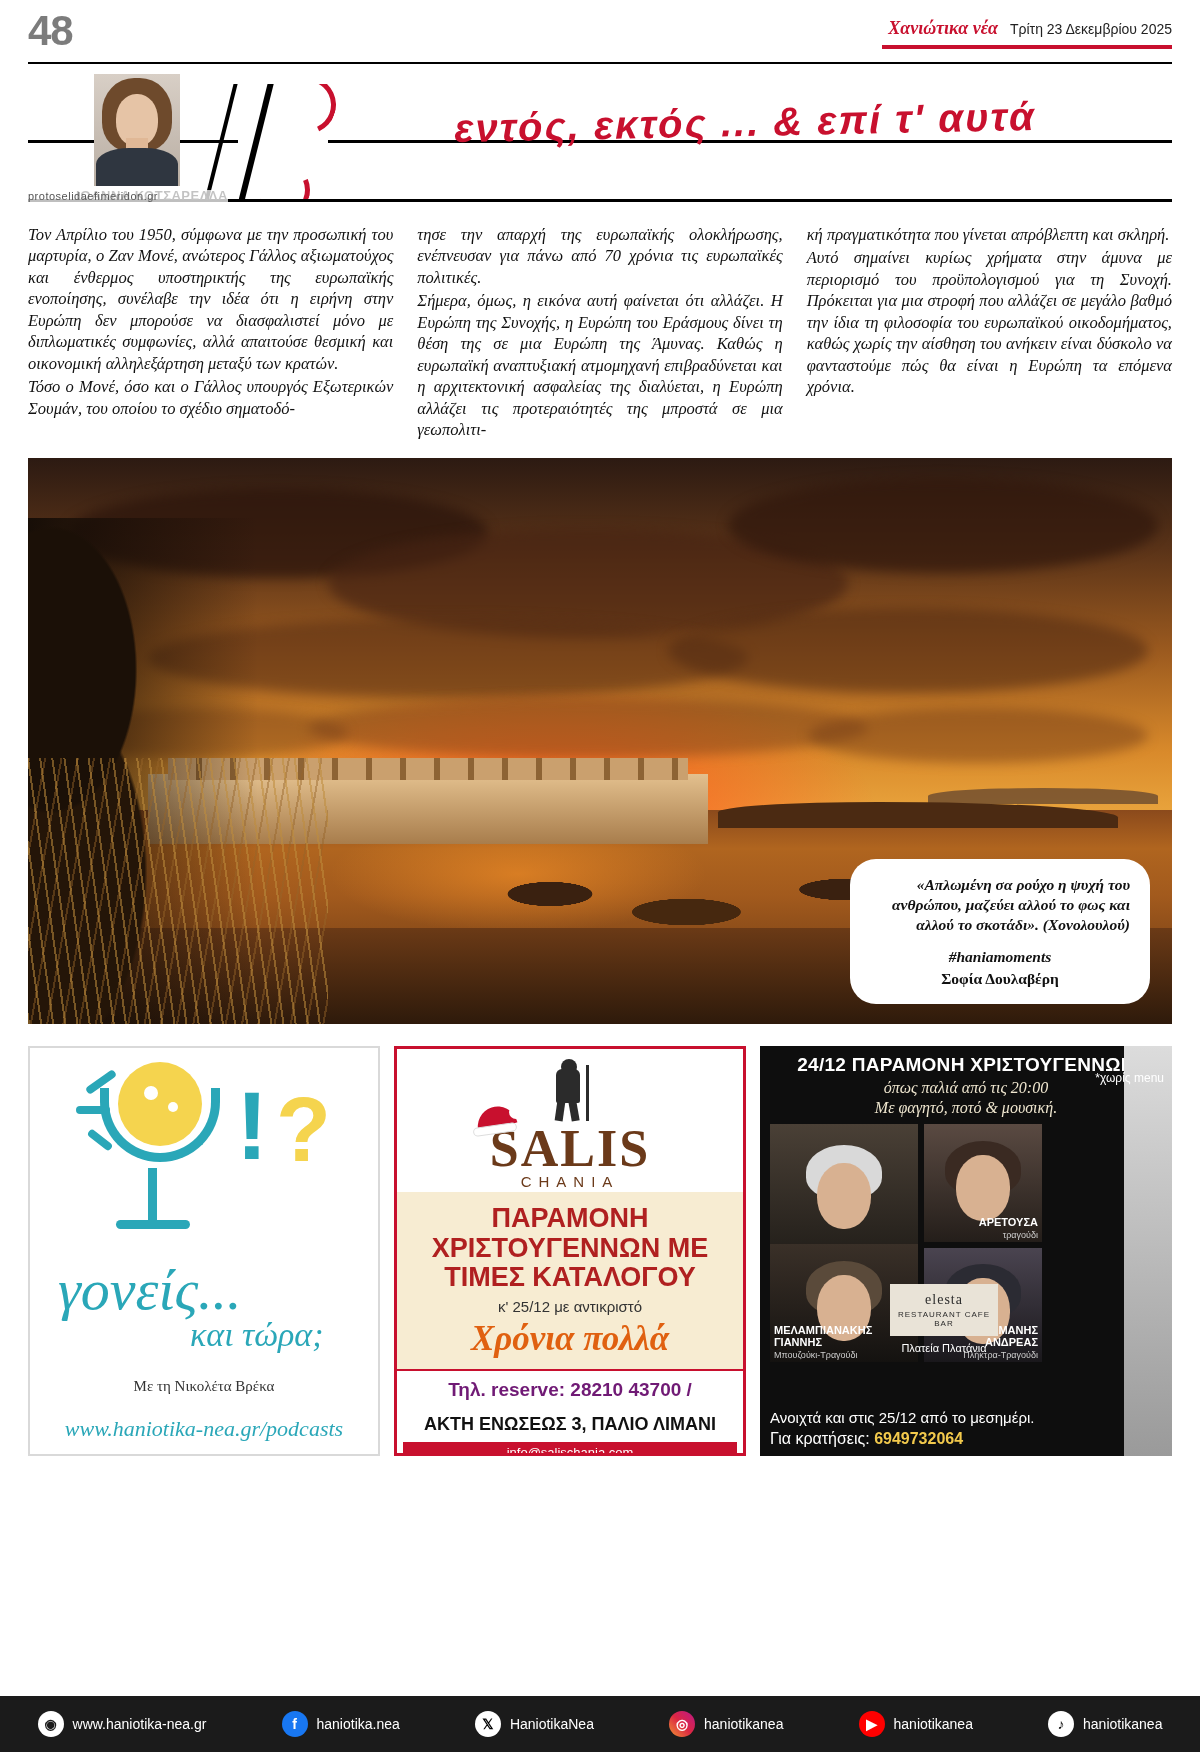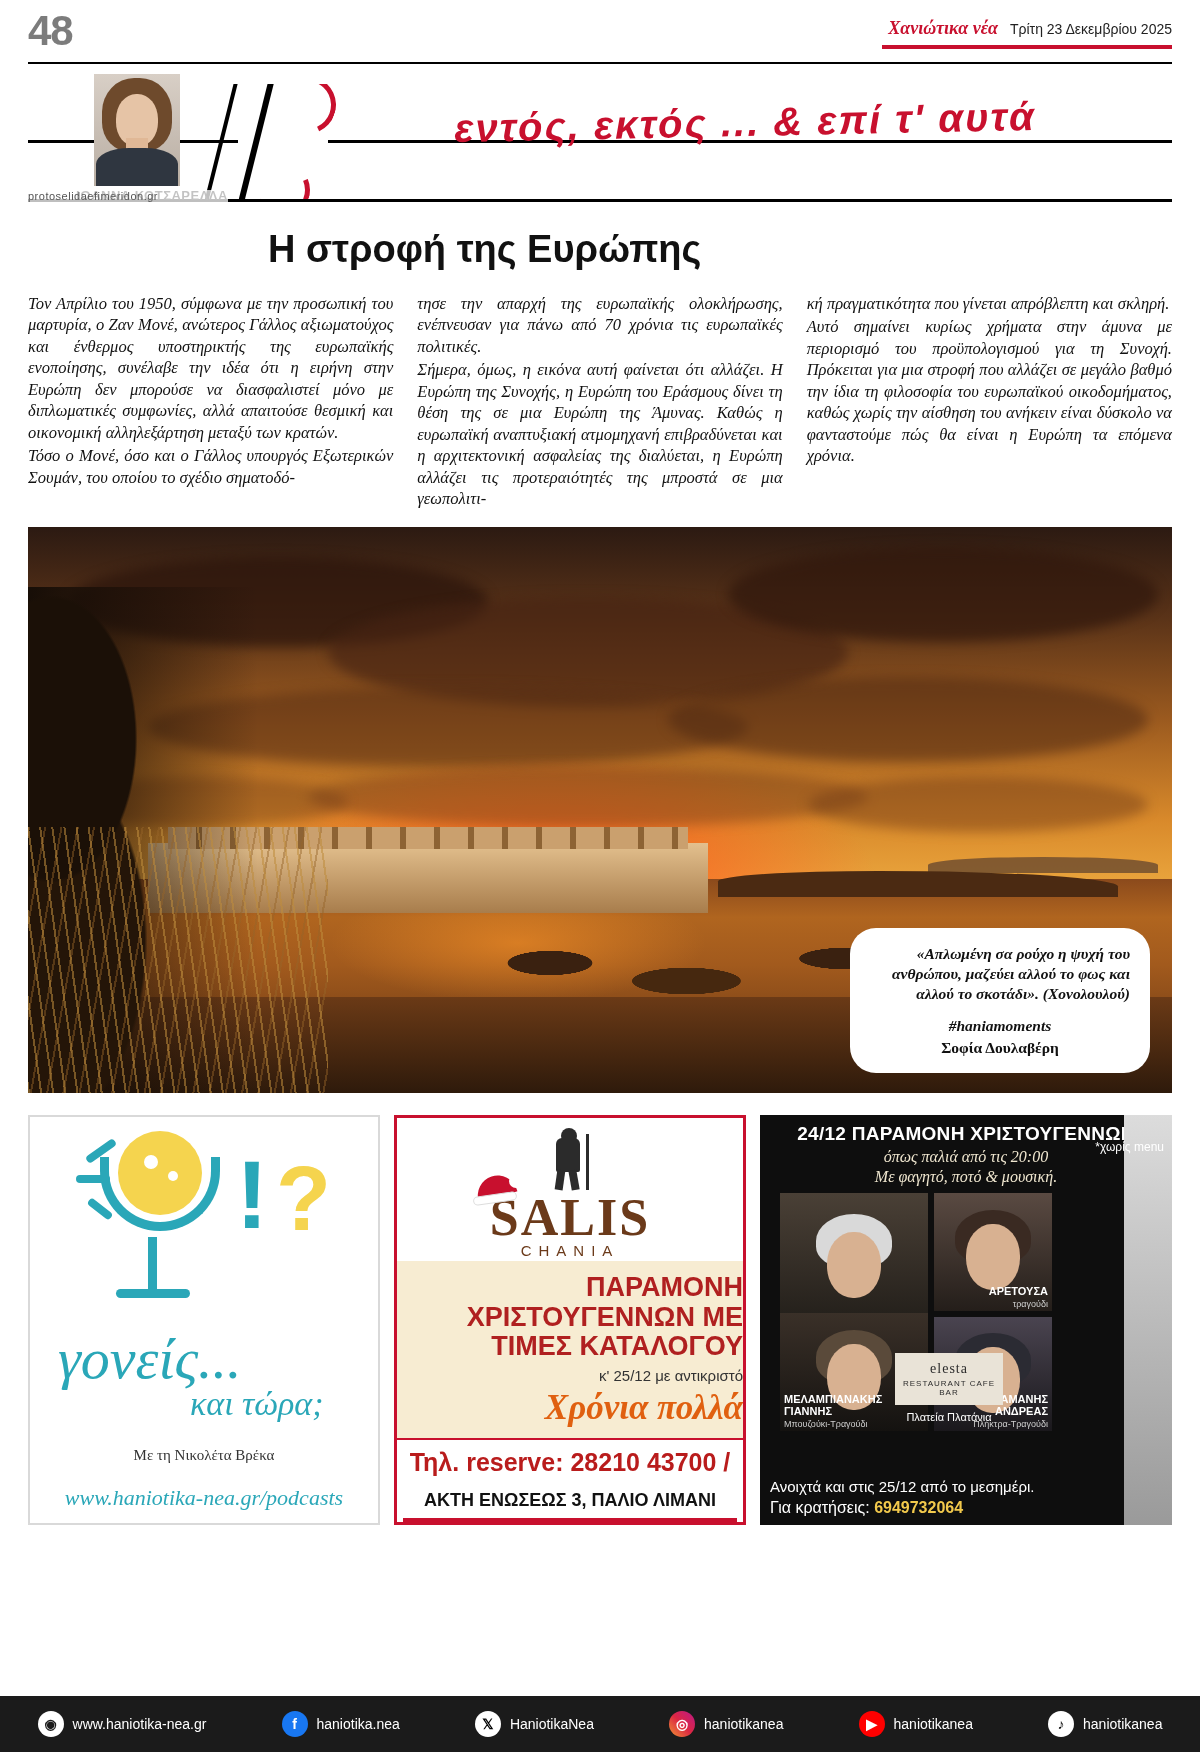--- a/index.html
+++ b/index.html
@@ -219,37 +219,37 @@
   .sk-leg2 { position:absolute; left:30px; top:42px; width:8px; height:20px; background:#2b2b2b; transform:rotate(-10deg);}
   .sk-pole { position:absolute; left:46px; top:6px; width:3px; height:56px; background:#2b2b2b;}
   .ad2-logo { position:absolute; left:0; right:0; top:70px; text-align:center;
     font-family:"Liberation Serif", serif; font-weight:bold; font-size:52px; color:#6b3a1a; letter-spacing:2px; }
   .santa-hat { position:absolute; left:78px; top:58px; width:44px; height:30px; }
   .hat-red { position:absolute; left:0; top:0; width:40px; height:22px; background:#c8102e; border-radius:20px 20px 0 0; transform:rotate(-18deg);}
   .hat-band{ position:absolute; left:-2px; top:18px; width:44px; height:9px; background:#fff; border:1px solid #ddd; border-radius:5px; transform:rotate(-8deg);}
   .hat-ball{ position:absolute; left:34px; top:-2px; width:14px; height:14px; background:#fff; border-radius:50%;}
   .ad2-sub { position:absolute; left:0; right:0; top:124px; text-align:center;
     font-family:"Liberation Sans", sans-serif; font-size:15px; letter-spacing:7px; color:#6b3a1a; }
-  .ad2-mid { background:#f7ecd2; padding:12px 0 10px; text-align:right; }
+  .ad2-mid { background:#f7ecd2; padding:12px 8px 10px; text-align:center; }
   .ad2-l1 { font-family:"Liberation Sans", sans-serif; font-weight:bold; font-size:27px; color:#b02020; line-height:1.08; }
   .ad2-l2 { font-family:"Liberation Sans", sans-serif; font-size:15px; color:#333; margin-top:6px; }
   .ad2-xp { font-family:"Liberation Serif", serif; font-style:italic; font-weight:bold; font-size:35px; color:#e06010; margin-top:4px; }
   .ad2-bot { background:#fff; border-top:2px solid #c8102e; padding:8px 6px; text-align:center; }
-  .ad2-tel { font-family:"Liberation Sans", sans-serif; font-weight:bold; font-size:25px; color:#b91c1c; }
+  .ad2-tel { font-family:"Liberation Sans", sans-serif; font-weight:bold; font-size:19px; color:#701a75; }
   .ad2-addr{ font-family:"Liberation Sans", sans-serif; font-weight:bold; font-size:18px; color:#111; margin-top:13px;}
   .ad2-mail{ background:#c8102e; color:#fff; font-family:"Liberation Sans", sans-serif; font-size:13px; padding:3px 0; margin-top:7px; }
 
   
   .ad3 { background:#0e0e0e; color:#fff; }
   .ad3-head { text-align:center; padding-top:8px; }
   .ad3-h1 { font-family:"Liberation Sans", sans-serif; font-weight:bold; font-size:19px; letter-spacing:.3px; }
   .ad3-h2 { font-family:"Liberation Serif", serif; font-style:italic; font-size:16px; margin-top:3px; color:#efe6cf;}
   .ad3-h3 { font-family:"Liberation Serif", serif; font-style:italic; font-size:16px; margin-top:2px; color:#efe6cf;}
   .ad3-nomenu { position:absolute; right:8px; top:26px; text-align:center; font-family:"Liberation Sans", sans-serif; font-size:12px; color:#fff; line-height:1.1;}
-  .ad3-grid { position:absolute; left:20px; right:54px; top:78px; height:238px; }
+  .ad3-grid { position:absolute; left:10px; right:54px; top:78px; height:238px; }
   .pcell { position:absolute; overflow:hidden; background:#222; }
   .p1 { left:0;   top:0;   width:148px; height:148px; background:linear-gradient(#4a4036,#1d1a16); }
   .p2 { left:154px; top:0; width:118px; height:118px; background:linear-gradient(#5a4a42,#241e1a); }
   .p3 { left:0;   top:120px; width:148px; height:118px; background:linear-gradient(#3a3028,#141210); }
   .p4 { left:154px; top:124px; width:118px; height:114px; background:linear-gradient(#4a4450,#1a181c); }
   .pname { position:absolute; left:4px; bottom:14px; font-family:"Liberation Sans", sans-serif; font-weight:bold; font-size:11px; color:#fff; }
   .prole { position:absolute; left:4px; bottom:2px; font-family:"Liberation Sans", sans-serif; font-size:9px; color:#cfcfcf; }
   .pname.r { left:auto; right:4px; text-align:right;}
   .prole.r { left:auto; right:4px; text-align:right;}
   .face { position:absolute; left:50%; top:26%; transform:translateX(-50%); width:54px; height:66px; background:#d8b191; border-radius:48%; }
@@ -317,21 +317,20 @@
       <div class="ap-face"></div>
       <div class="ap-neck"></div>
       <div class="ap-body"></div>
     </div>
     <div class="author-name">ΙΩΑΝΝΑ ΚΟΤΣΑΡΕΛΛΑ</div>
     <div class="watermark">protoselidaefimeridon.gr</div>
 
     <div class="column-logo">εντός, εκτός ... &amp; επί τ' αυτά</div>
   </div>
 
-  <h1 class="headline">Η στροφή της Ευρώπης</h1>
 
   <div class="cols">
     <div>
       <p>Τον Απρίλιο του 1950, σύμφωνα με την προσωπική του μαρτυρία, ο Ζαν Μονέ, ανώτερος Γάλλος αξιωματούχος και ένθερμος υποστηρικτής της ευρωπαϊκής ενοποίησης, συνέλαβε την ιδέα ότι η ειρήνη στην Ευρώπη δεν μπορούσε να διασφαλιστεί μόνο με διπλωματικές συμφωνίες, αλλά απαιτούσε θεσμική και οικονομική αλληλεξάρτηση μεταξύ των κρατών.</p>
       <p>Τόσο ο Μονέ, όσο και ο Γάλλος υπουργός Εξωτερικών Σουμάν, του οποίου το σχέδιο σηματοδό-</p>
     </div>
     <div>
       <p>τησε την απαρχή της ευρωπαϊκής ολοκλήρωσης, ενέπνευσαν για πάνω από 70 χρόνια τις ευρωπαϊκές πολιτικές.</p>
       <p>Σήμερα, όμως, η εικόνα αυτή φαίνεται ότι αλλάζει. Η Ευρώπη της Συνοχής, η Ευρώπη του Εράσμους δίνει τη θέση της σε μια Ευρώπη της Άμυνας. Καθώς η ευρωπαϊκή αναπτυξιακή ατμομηχανή επιβραδύνεται και η αρχιτεκτονική ασφαλείας της διαλύεται, η Ευρώπη αλλάζει τις προτεραιότητές της μπροστά σε μια γεωπολιτι-</p>
     </div>

